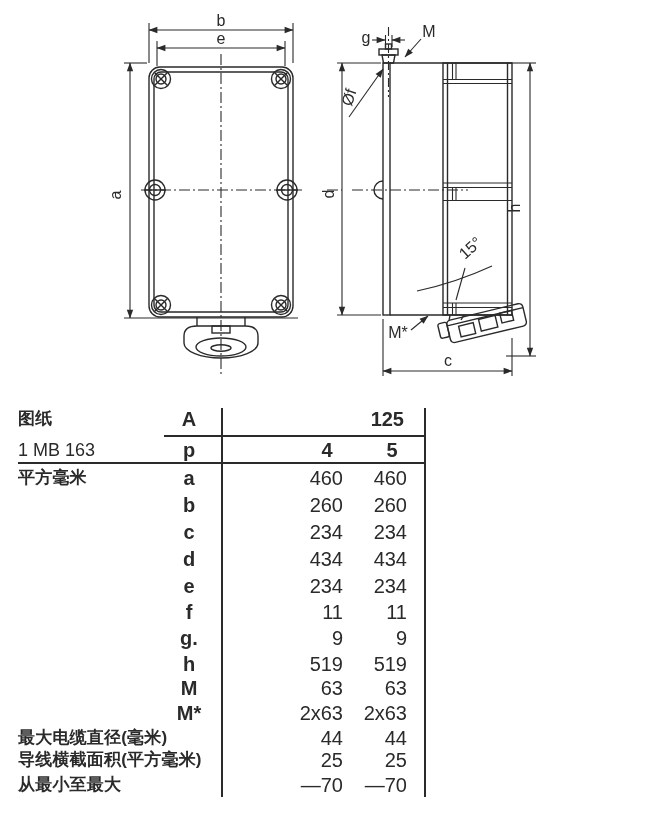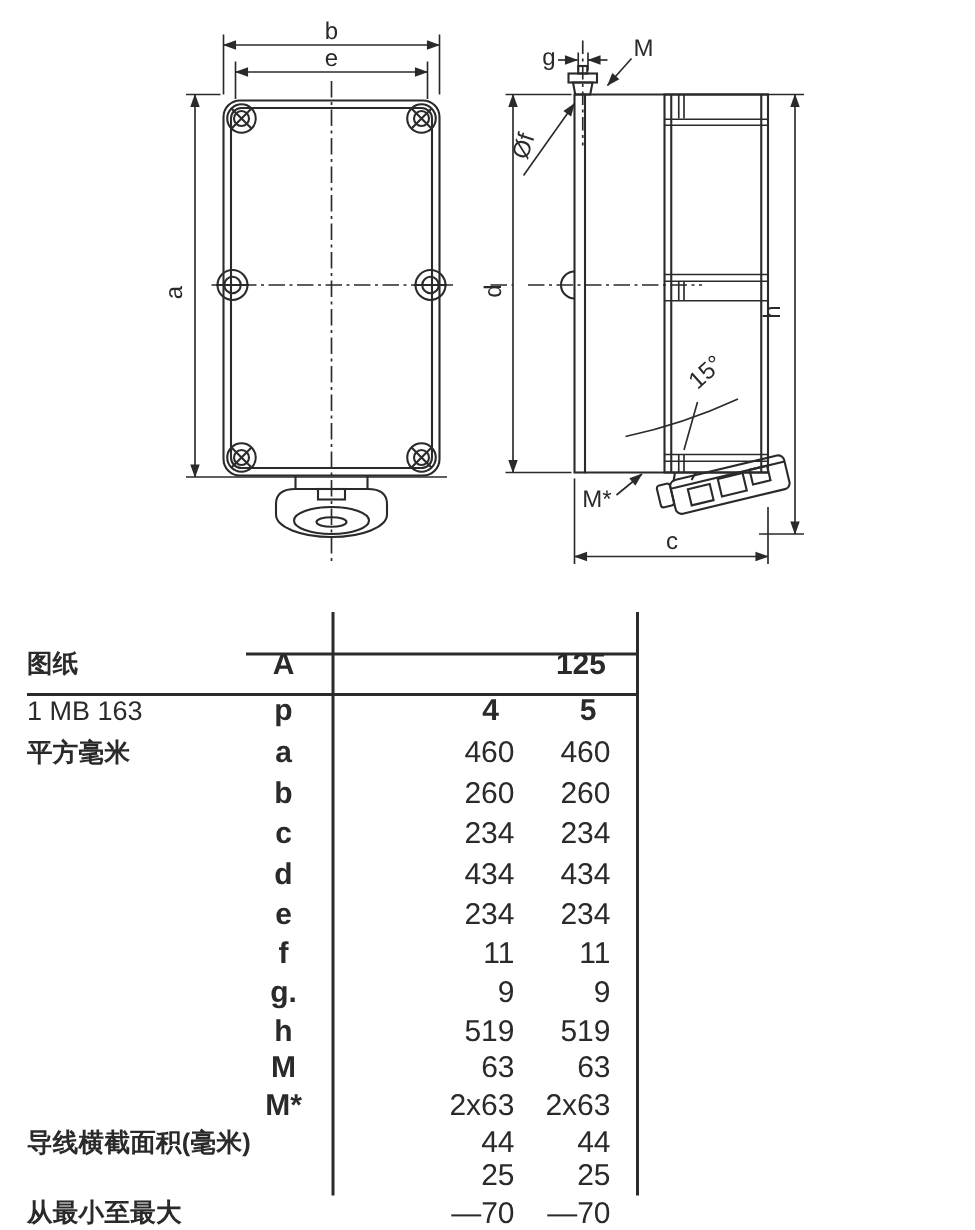--- a/index.html
+++ b/index.html
@@ -13,21 +13,21 @@
   svg{position:absolute;left:0;top:0;}
   svg text{font-family:"Liberation Sans", sans-serif;font-size:16px;fill:#2a2a2a;}
 
   
   .spec-table{position:absolute;left:0;top:0;width:650px;height:820px;}
   .rule{position:absolute;background:#2a2a2a;}
   .hline1{left:164px;top:435px;width:262px;height:2px;}
   .hline2{left:18px;top:462px;width:408px;height:2px;}
   .vline1{left:221px;top:408px;width:2px;height:389px;}
   .vline2{left:424px;top:408px;width:2px;height:389px;}
-  .trow{position:absolute;left:0;width:650px;height:24px;line-height:24px;margin-top:24px;}
+  .trow{position:absolute;left:0;width:650px;height:24px;line-height:24px;}
   .cell{position:absolute;top:0;height:24px;white-space:nowrap;}
   .cell-label{left:18px;font-size:17px;font-weight:700;letter-spacing:0.2px;}
   .cell-code{left:18px;font-size:18px;font-weight:400;}
   .cell-letter{left:154px;width:70px;text-align:center;font-size:20px;font-weight:700;}
   .cell-v1{left:243px;width:100px;text-align:right;font-size:20px;}
   .cell-v2{left:307px;width:100px;text-align:right;font-size:20px;}
   .cell-amp{left:244px;width:160px;text-align:right;font-size:20px;font-weight:700;}
   .cell-p1{left:277px;width:100px;text-align:center;font-size:20px;font-weight:700;}
   .cell-p2{left:342px;width:100px;text-align:center;font-size:20px;font-weight:700;}
 </style>
@@ -275,25 +275,26 @@
       <span class="cell cell-letter">M</span>
       <span class="cell cell-v1">63</span>
       <span class="cell cell-v2">63</span>
     </div>
     <div class="trow" style="top:701px">
       <span class="cell cell-letter">M*</span>
       <span class="cell cell-v1">2x63</span>
       <span class="cell cell-v2">2x63</span>
     </div>
     <div class="trow" style="top:726px">
-      <span class="cell cell-label">导线横截面积(毫米)</span>
+      <span class="cell cell-label">最大电缆直径(毫米)</span>
       <span class="cell cell-v1">44</span>
       <span class="cell cell-v2">44</span>
     </div>
     <div class="trow" style="top:748px">
+      <span class="cell cell-label">导线横截面积(平方毫米)</span>
       <span class="cell cell-v1">25</span>
       <span class="cell cell-v2">25</span>
     </div>
     <div class="trow" style="top:773px">
       <span class="cell cell-label">从最小至最大</span>
       <span class="cell cell-v1">—70</span>
       <span class="cell cell-v2">—70</span>
     </div>
   </div>
 </div>

